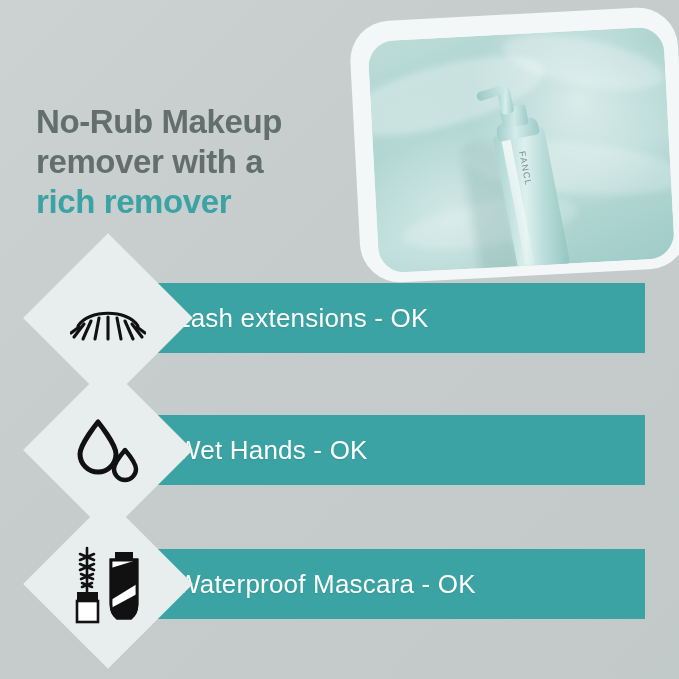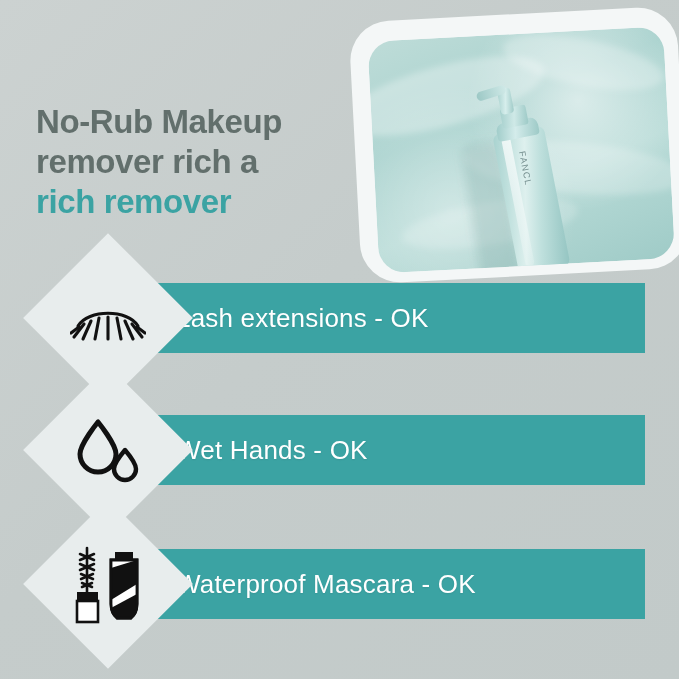--- a/index.html
+++ b/index.html
@@ -124,21 +124,21 @@
 </style>
 </head>
 <body>
 
 <div id="stage">
 
   <div class="bg-wash"></div>
 
   <div class="headline">
     <span class="l1">No-Rub Makeup</span>
-    <span class="l2">remover rich a</span>
+    <span class="l2">remover with a</span>
     <span class="l3">rich remover</span>
   </div>
 
   <div class="photo-card">
     <div class="photo-inner">
       <div class="ripple r1"></div>
       <div class="ripple r4"></div>
       <div class="ripple r2"></div>
       <div class="ripple r3"></div>
 

